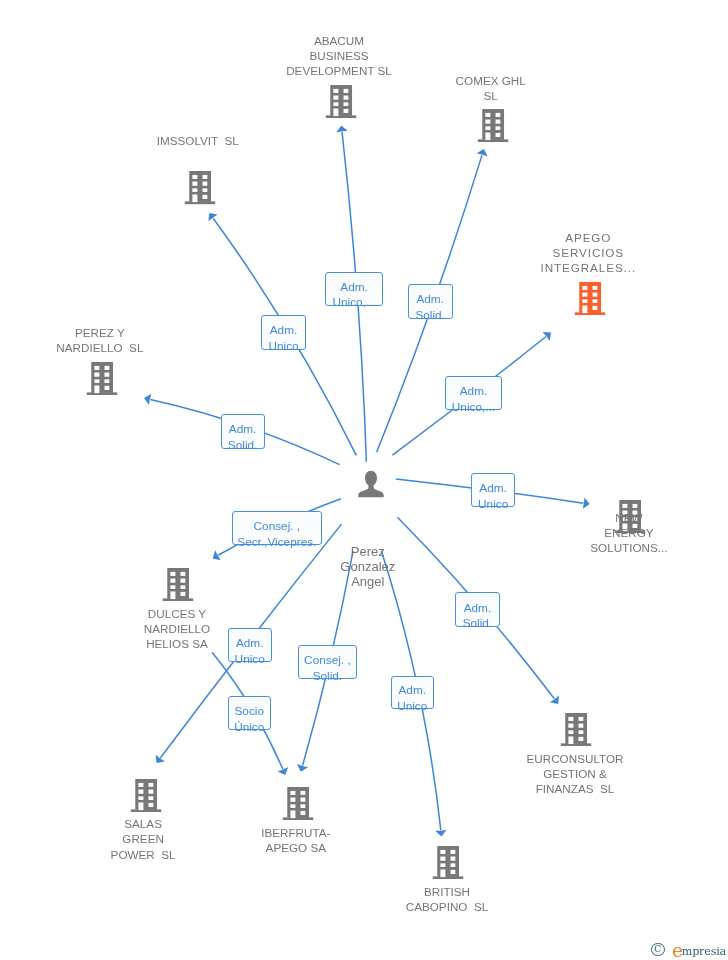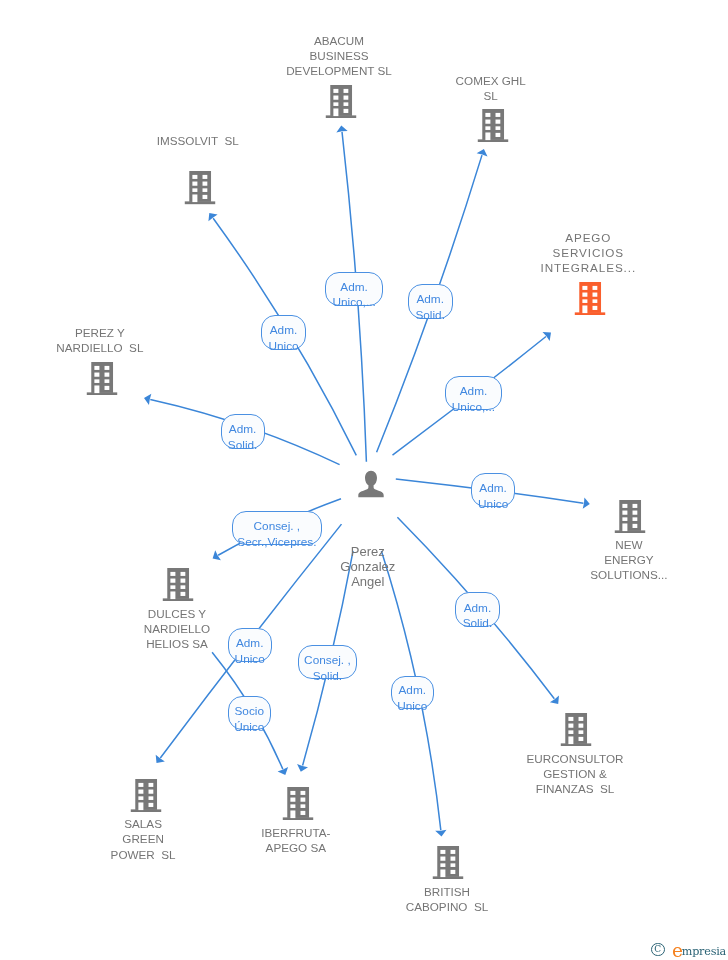--- a/index.html
+++ b/index.html
@@ -11,21 +11,21 @@
          transform:translateZ(0);}
   svg#edges{position:absolute;left:0;top:0;width:728px;height:960px;}
   .node{position:absolute;top:0;}
   .node .caption{position:absolute;left:50%;transform:translateX(-50%);
                  color:#757575;font-size:11.7px;line-height:15.2px;
                  white-space:pre;text-align:center;}
   .node.person .caption{font-size:13px;line-height:15.2px;margin-top:40px;}
   .node.highlight .caption{letter-spacing:0.9px;}
   .icon{position:absolute;left:50%;transform:translateX(-50%);line-height:0;}
   .edge-label{position:absolute;box-sizing:border-box;
-              border:1.4px solid #4a90e2;border-radius:14px;
+              border:1.4px solid #4a90e2;border-radius:3px;
               background:#fafcfe;color:#4188e0;font-size:11.8px;
               line-height:15.5px;text-align:left;white-space:pre;
               display:flex;flex-direction:column;align-items:center;
               justify-content:center;padding-top:13px;}
   #logo{position:absolute;left:651px;top:940px;
         display:flex;align-items:flex-start;}
   #logo .cr-icon{width:13.5px;height:13.5px;border:1.5px solid #2a6274;
         border-radius:50%;position:relative;margin-right:5.5px;box-sizing:border-box;
         margin-top:2.5px;}
   #logo .cr-icon span{position:absolute;left:1.2px;top:0;width:9px;
@@ -179,21 +179,21 @@
               <rect x="7.8" y="3.9" width="5.0" height="4.0"></rect>
               <rect x="17.9" y="3.9" width="4.8" height="4.0"></rect>
               <rect x="7.8" y="10.5" width="5.0" height="4.2"></rect>
               <rect x="17.9" y="10.5" width="4.8" height="4.2"></rect>
               <rect x="7.8" y="17.3" width="5.0" height="3.6"></rect>
               <rect x="17.9" y="17.3" width="4.8" height="3.6"></rect>
               <rect x="7.8" y="23.4" width="5.0" height="7.6"></rect>
               <rect x="17.9" y="23.8" width="4.8" height="4.1"></rect>
             </g>
           </svg></div>
-        <div class="caption" style="top:537px">NEW
+        <div class="caption" style="top:510px">NEW
 ENERGY
 SOLUTIONS...</div>
       </div>
       <div class="node" style="left: 177px;">
         <div class="icon" style="top:568px;margin-left:1px"><svg width="31" height="33.2" viewBox="0 0 30.8 33.1">
             <rect x="4.7" y="0" width="21.7" height="30.8" fill="#787878"></rect>
             <rect x="0" y="30.3" width="30.8" height="2.8" fill="#787878"></rect>
             <g fill="#ffffff">
               <rect x="7.8" y="3.9" width="5.0" height="4.0"></rect>
               <rect x="17.9" y="3.9" width="4.8" height="4.0"></rect>

